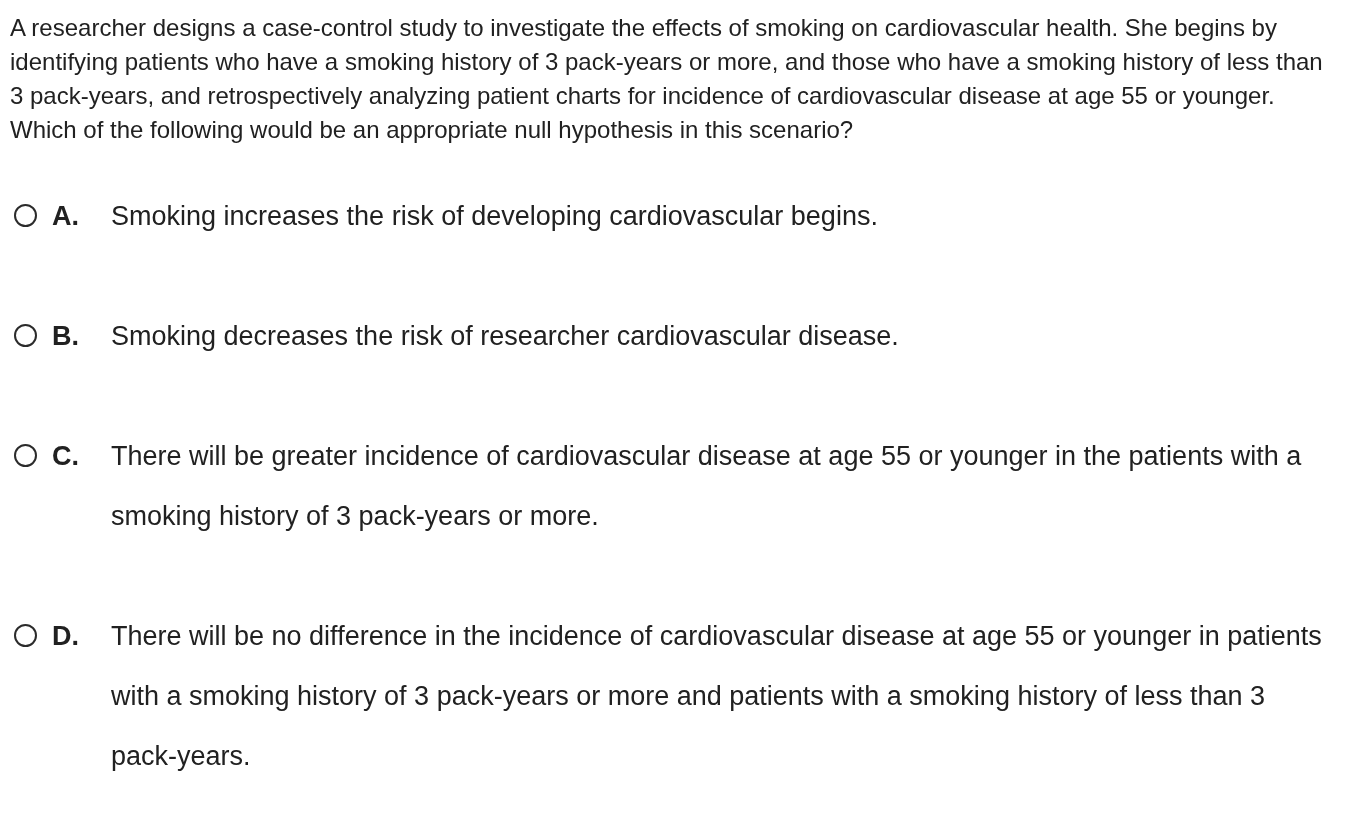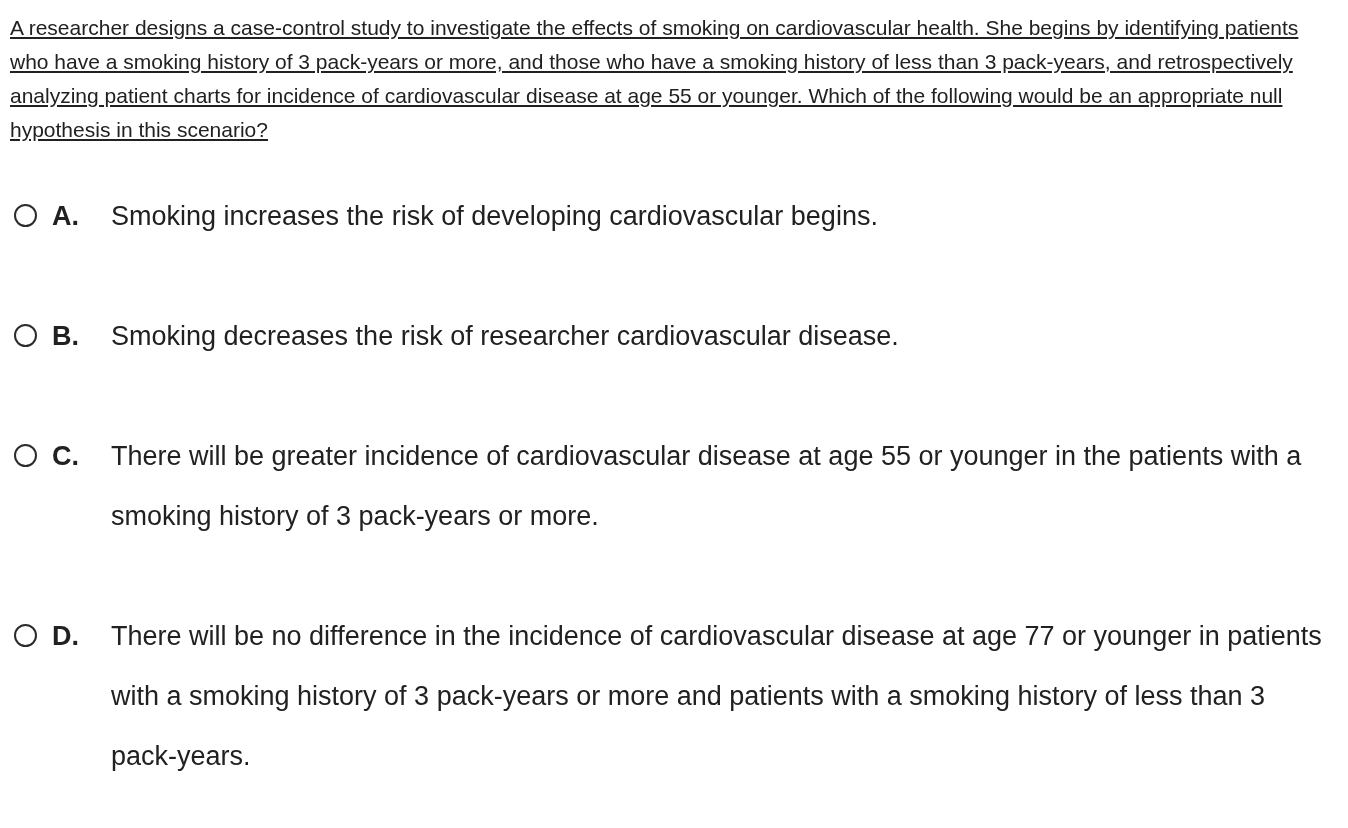--- a/index.html
+++ b/index.html
@@ -16,23 +16,22 @@
     width: 1348px;
     height: 828px;
     overflow: hidden;
     background: var(--bg-color);
     color: var(--text-color);
     font-family: "Liberation Sans", sans-serif;
   }
   .question-stem {
     margin: 11px 0 12px 10px;
     width: 1332px;
-    font-size: 21px;
+    font-size: 24px;
     line-height: 34px;
-    text-decoration: underline;
   }
   .options {
     margin-top: 39px;
   }
   .option-row {
     display: flex;
     align-items: flex-start;
     padding-left: 14px;
     margin-bottom: 60px;
     font-size: 27px;
@@ -82,16 +81,16 @@
 
   <div class="option-row">
     <span class="radio"></span>
     <span class="option-letter">C.</span>
     <div class="option-text">There will be greater incidence of cardiovascular disease at age 55 or younger in the patients with a smoking history of 3 pack-years or more.</div>
   </div>
 
   <div class="option-row">
     <span class="radio"></span>
     <span class="option-letter">D.</span>
-    <div class="option-text">There will be no difference in the incidence of cardiovascular disease at age 77 or younger in patients with a smoking history of 3 pack-years or more and patients with a smoking history of less than 3 pack-years.</div>
+    <div class="option-text">There will be no difference in the incidence of cardiovascular disease at age 55 or younger in patients with a smoking history of 3 pack-years or more and patients with a smoking history of less than 3 pack-years.</div>
   </div>
 
 </div>
 
 </body></html>

